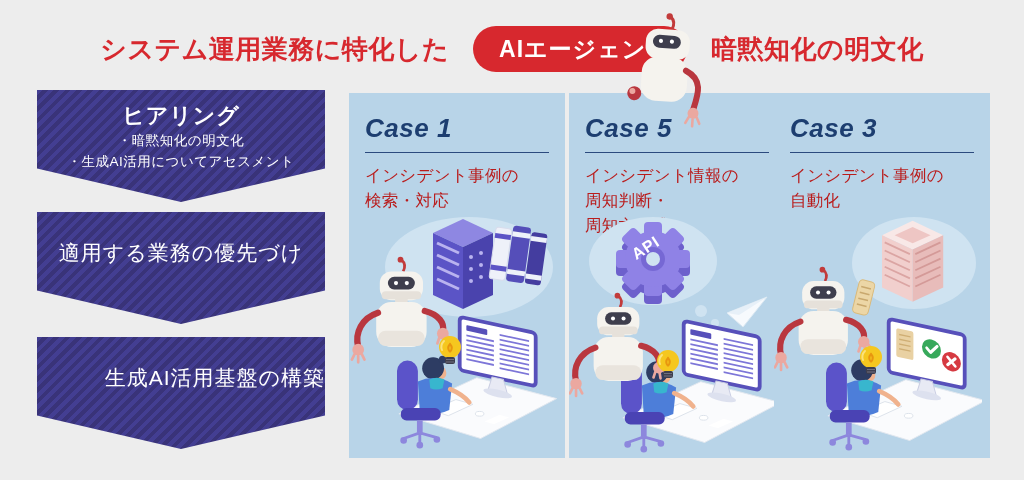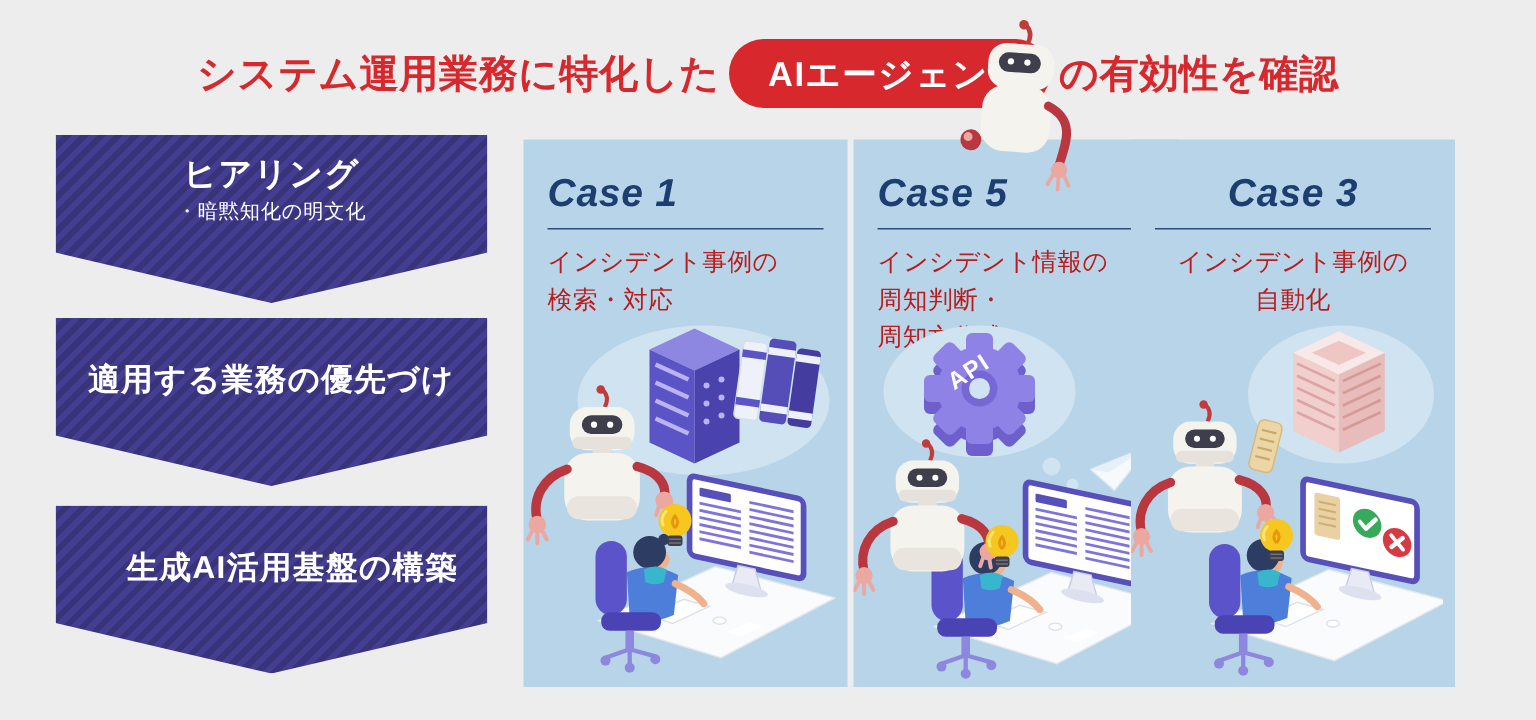--- a/index.html
+++ b/index.html
@@ -1,38 +1,38 @@
 <!DOCTYPE html>
 <html><head>
 <meta charset="utf-8">
 <style>
   html,body{margin:0;padding:0;}
   body{font-family:"Liberation Sans","DejaVu Sans",sans-serif;background:#ededed;}
   .canvas{position:relative;width:1024px;height:480px;background:#ededed;overflow:hidden;}
 
   
-  .title-row{position:absolute;top:26px;left:0;right:0;display:flex;justify-content:center;align-items:center;gap:6px;z-index:6;}
+  .title-row{position:absolute;top:26px;left:0;right:0;display:flex;justify-content:center;align-items:center;gap:24px;z-index:6;}
   .title-text{color:#d7282e;font-size:26px;font-weight:bold;letter-spacing:.5px;white-space:nowrap;}
   .agent-pill{position:relative;width:214px;height:46px;background:#d7282e;border-radius:23px;display:flex;align-items:center;box-sizing:border-box;padding-left:26px;color:#fff;font-size:23px;font-weight:bold;letter-spacing:1px;}
   .pill-robot{position:absolute;right:-30px;top:-17px;overflow:visible;pointer-events:none;}
 
   
   .banner{position:absolute;left:37px;width:288px;height:112px;color:#fff;text-align:center;
     background:repeating-linear-gradient(135deg,#433e92 0 4px,#393379 4px 8px);
     clip-path:polygon(0 0,100% 0,100% 70%,50% 100%,0 70%);}
   .banner-1{top:90px;}
   .banner-2{top:212px;display:flex;align-items:center;justify-content:center;padding-bottom:30px;box-sizing:border-box;}
-  .banner-3{top:337px;display:flex;align-items:center;justify-content:center;padding-bottom:30px;box-sizing:border-box;padding-left:28px;}
+  .banner-3{top:337px;display:flex;align-items:center;justify-content:flex-end;padding-bottom:30px;box-sizing:border-box;padding-left:28px;}
   .banner-heading{font-size:22px;font-weight:bold;margin-top:11px;letter-spacing:1px;}
-  .banner-heading-big{font-size:21px;font-weight:bold;letter-spacing:1px;}
+  .banner-heading-big{font-size:21px;font-weight:normal;letter-spacing:1px;}
   .banner-bullets{font-size:13.5px;line-height:1.55;margin-top:0;letter-spacing:.5px;}
 
   
   .case-card{position:absolute;top:93px;width:216px;height:365px;background:#b8d4e8;z-index:1;}
-  .card-1{left:349px;} .card-2{left:569px;} .card-3{left:754px;text-align:center;}
+  .card-1{left:349px;} .card-2{left:569px;} .card-3{left:774px;}
   .case-inner{padding:20px 16px 0 16px;}
   .case-label{color:#1d3e70;font-size:26px;font-style:italic;font-weight:600;letter-spacing:.5px;}
   .case-rule{border:none;border-top:1.6px solid #2b4a7e;margin:8px 0 10px 0;}
   .case-desc{color:#b91c1c;font-size:16.5px;line-height:1.5;white-space:pre-line;letter-spacing:.3px;}
   .illus{position:absolute;left:0;bottom:0;width:208px;height:245px;}
 </style>
 </head>
 <body>
 
 <svg width="0" height="0" style="position:absolute" aria-hidden="true">
@@ -166,26 +166,27 @@
             <circle cx="64" cy="32" r="2.1" fill="#fff"></circle>
           <rect x="36" y="48" width="46" height="44" rx="15" fill="#f5f3ee"></rect>
           <circle cx="30" cy="86" r="7" fill="#b9373f"></circle>
             <circle cx="28" cy="84" r="3" fill="#eba8a0"></circle>
           <path d="M80 60 C98 68 94 82 90 98" stroke="#b9373f" stroke-width="6" fill="none" stroke-linecap="round"></path>
           <circle cx="90" cy="102" r="5.5" fill="#eba8a0"></circle>
           <path d="M86 106 l-3 6 M90 108 l0 7 M94 106 l3 6" stroke="#eba8a0" stroke-width="2.6" stroke-linecap="round"></path>
         </g>
       </svg>
     </span>
-    <span class="title-text">の有効性を確認</span>
+    <span class="title-text">暗黙知化の明文化</span>
   </div>
 
   <div class="banner banner-1">
     <div class="banner-heading">ヒアリング</div>
     <div class="banner-bullets">・暗黙知化の明文化</div>
+    <div class="banner-bullets" style="margin-top:0">・生成AI活用についてアセスメント</div>
   </div>
   <div class="banner banner-2">
     <div class="banner-heading-big">適用する業務の優先づけ</div>
   </div>
   <div class="banner banner-3">
     <div class="banner-heading-big">生成AI活用基盤の構築</div>
   </div>
 
   <div class="case-card card-1">
     <div class="case-inner">

